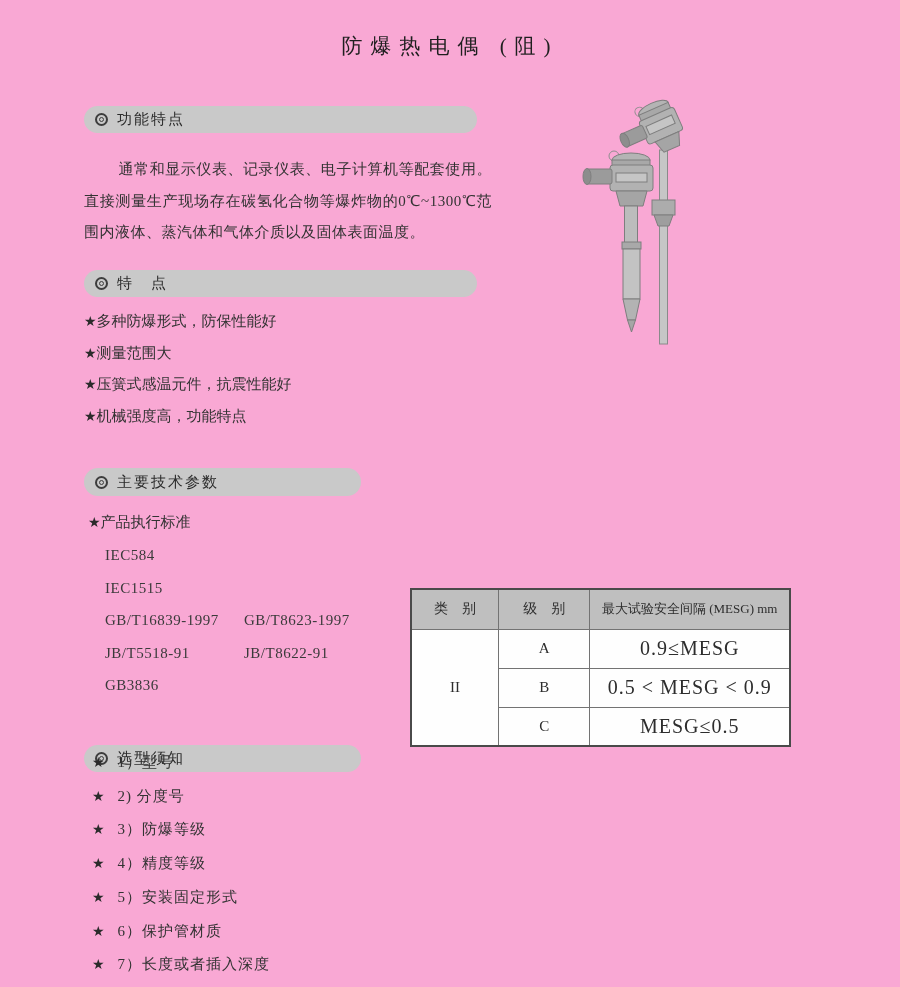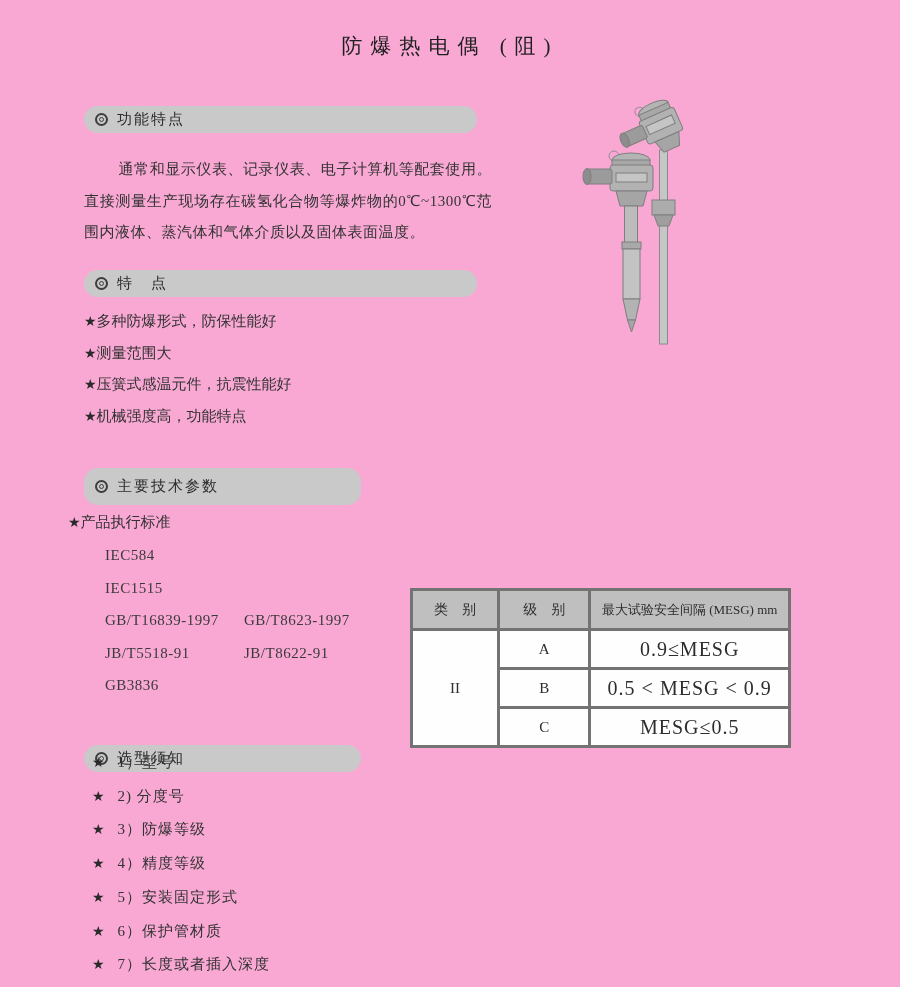--- a/index.html
+++ b/index.html
@@ -33,21 +33,21 @@
     border-radius: 14px;
     display: flex;
     align-items: center;
     padding-left: 11px;
     font-size: 15px;
     letter-spacing: 2px;
     color: #2b2b2b;
   }
   .bar-function { left: 84px; top: 106px; width: 393px; }
   .bar-features { left: 84px; top: 270px; width: 393px; }
-  .bar-tech     { left: 84px; top: 468px; width: 277px; height: 37px; }
+  .bar-tech     { left: 84px; top: 468px; width: 277px; height: 28px; }
   .bar-select   { left: 84px; top: 716px; width: 277px; margin-top: 29px; }
   .ring-icon {
     width: 13px; height: 13px;
     border: 2px solid #3d3d3d;
     border-radius: 50%;
     margin-right: 9px;
     position: relative;
     flex: 0 0 auto;
   }
   .ring-icon::after {
@@ -81,21 +81,21 @@
   .star-list li { white-space: nowrap; }
   .features-list { left: 84px; top: 306px; }
   .features-list li { line-height: 31.5px; }
   .star {
     color: #2b2b2b;
     font-size: 14px;
     display: inline-block;
   }
   .tech-lead {
     position: absolute;
-    left: 68px; top: 513px;
+    left: 88px; top: 513px;
     font-size: 15px;
     color: #333333;
   }
   .standards-list {
     position: absolute;
     left: 105px; top: 539px;
     list-style: none;
     font-size: 15px;
     line-height: 32.6px;
     color: #3a3a3a;
@@ -109,21 +109,21 @@
   
   .mesg-table {
     position: absolute;
     left: 410px; top: 588px;
     width: 381px;
     border-collapse: collapse;
     font-size: 14px;
     color: #2d2d2d;
   }
   .mesg-table th, .mesg-table td {
-    border: 3px solid #737373;
+    border: 1px solid #737373;
     text-align: center;
     vertical-align: middle;
   }
   .mesg-table { border: 2px solid #4a4a4a; }
   .mesg-table th {
     background: #bfbfbf;
     height: 40px;
     font-weight: 400;
     font-size: 14px;
   }

